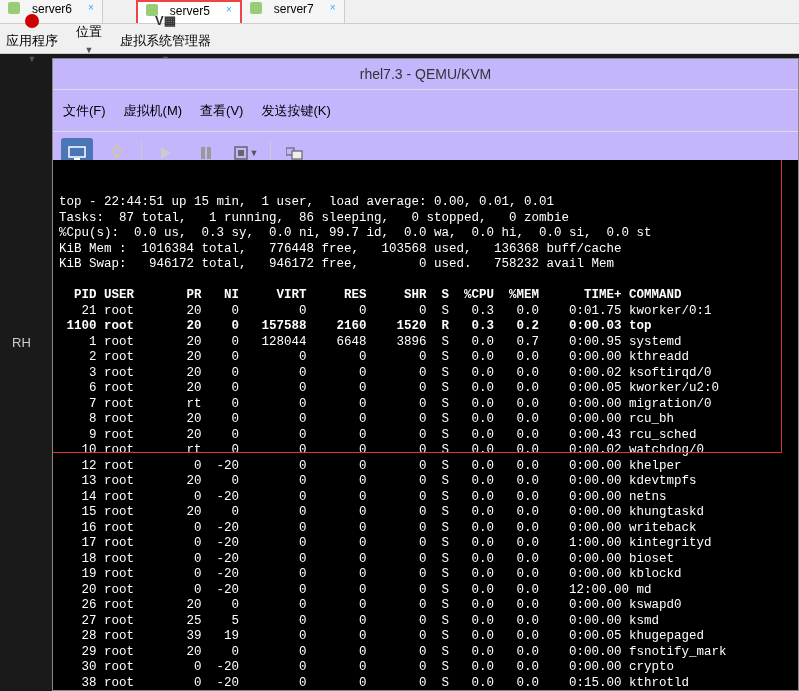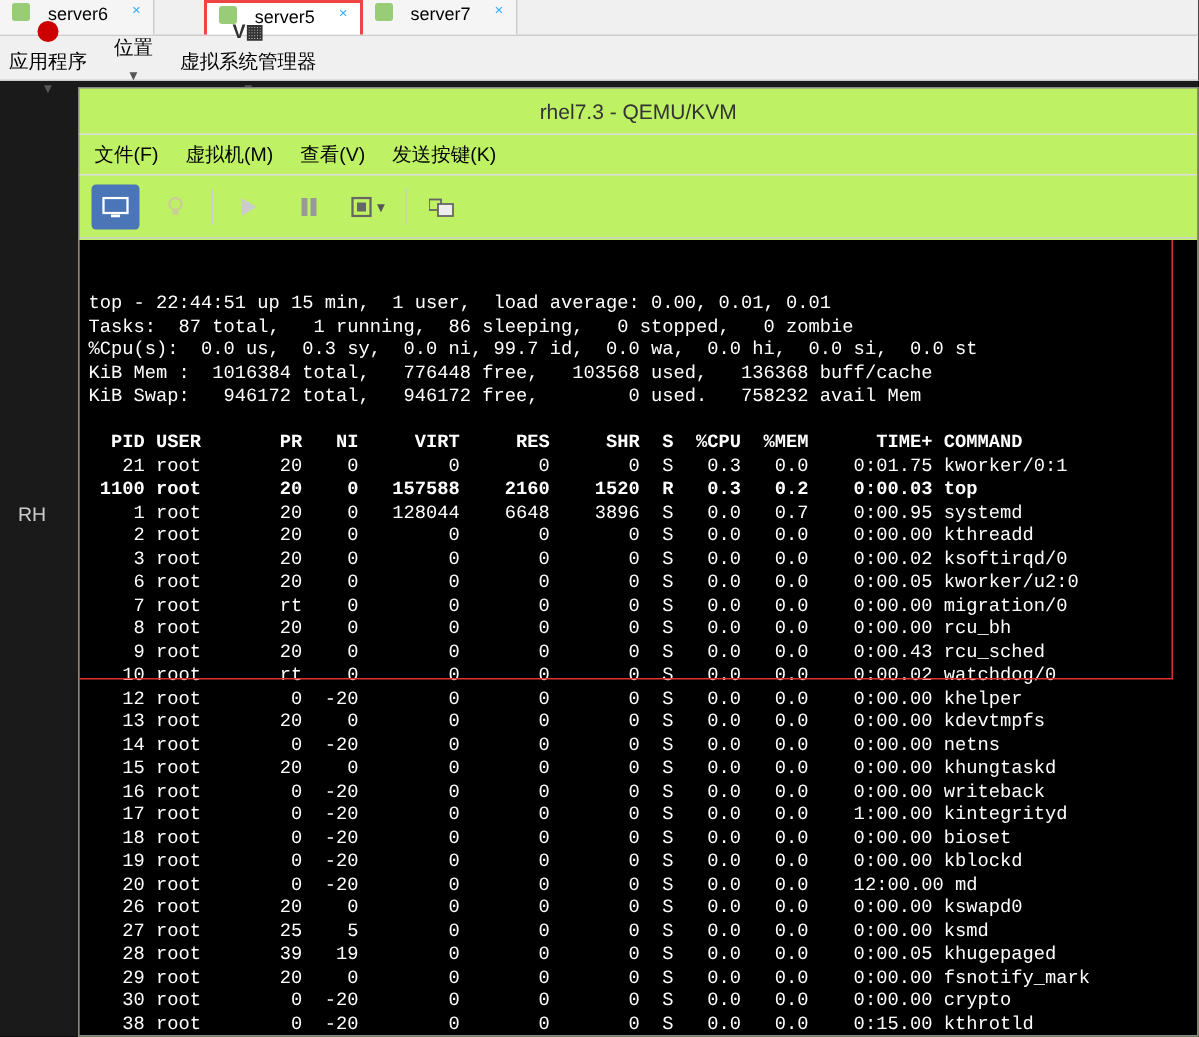--- a/index.html
+++ b/index.html
@@ -11,23 +11,23 @@
 .tab-icon { width: 12px; height: 12px; background: #9c7; border-radius: 2px; }
 .tab-close { color: #3af; font-size: 10px; cursor: pointer; margin-left: 4px; }
 
 .app-bar { background: #f0f0f0; height: 30px; display: flex; align-items: center; padding: 0 6px; font-size: 13px; border-bottom: 1px solid #ccc; }
 .app-bar-item { display: flex; align-items: center; gap: 4px; margin-right: 18px; flex-direction: column; }
 .dropdown-arrow { font-size: 9px; color: #555; }
 .redhat-icon { width: 14px; height: 14px; background: #c00; border-radius: 50%; }
 
 .rh-label { position: absolute; left: 12px; top: 335px; color: #ccc; font-size: 13px; }
 
-.vm-window { position: absolute; left: 52px; top: 58px; right: 0; bottom: 0; background: #bef264; border: 1px solid #888; }
+.vm-window { position: absolute; left: 52px; top: 58px; right: 0; bottom: 0; background: #c4b5fd; border: 1px solid #888; }
 .vm-title { height: 30px; display: flex; align-items: center; justify-content: center; font-size: 14px; color: #333; }
-.vm-menu { height: 28px; display: flex; align-items: center; padding: 12px 10px; font-size: 13px; gap: 18px; border-top: 1px solid #ddd; border-bottom: 1px solid #ddd; }
+.vm-menu { height: 43px; display: flex; align-items: center; padding: 12px 10px; font-size: 13px; gap: 18px; border-top: 1px solid #ddd; border-bottom: 1px solid #ddd; }
 .vm-toolbar { height: 42px; display: flex; align-items: center; padding: 0 8px; gap: 8px; border-bottom: 1px solid #ccc; }
 .toolbar-btn { width: 32px; height: 30px; display: flex; align-items: center; justify-content: center; border-radius: 3px; }
 .toolbar-btn.active { background: #4a76b8; color: white; }
 .toolbar-sep { width: 1px; height: 24px; background: #ccc; }
 
 .terminal { position: absolute; left: 0; right: 0; top: 101px; bottom: 0; background: #000; color: #fff; font-family: "Courier New", monospace; font-size: 12.5px; line-height: 15.5px; padding: 4px 6px; white-space: pre; overflow: hidden; }
 .redbox { border: 1px solid #d33; position: absolute; pointer-events: none; }
 .redbox1 { left: -1px; top: -1px; width: 730px; height: 294px; }
 
 .hdr-row { font-weight: bold; }

